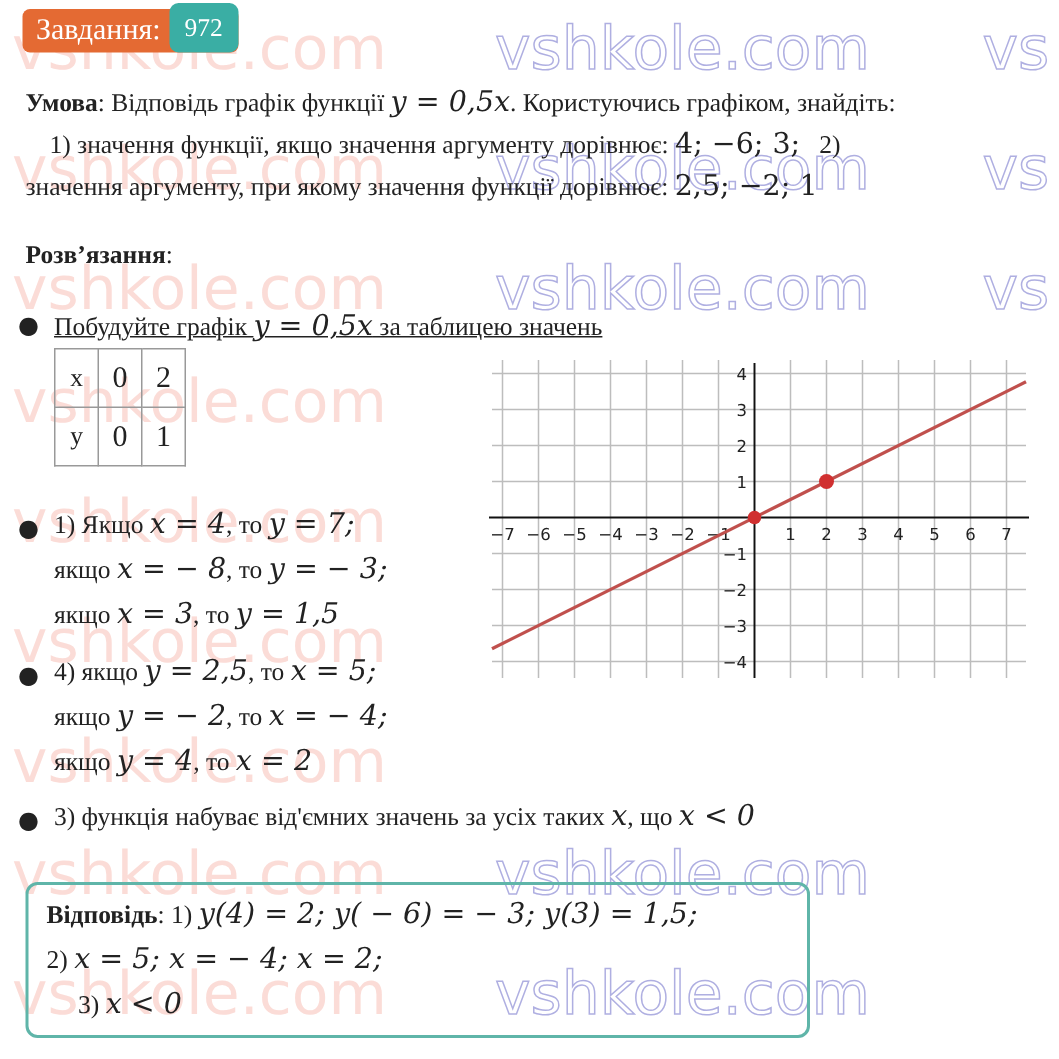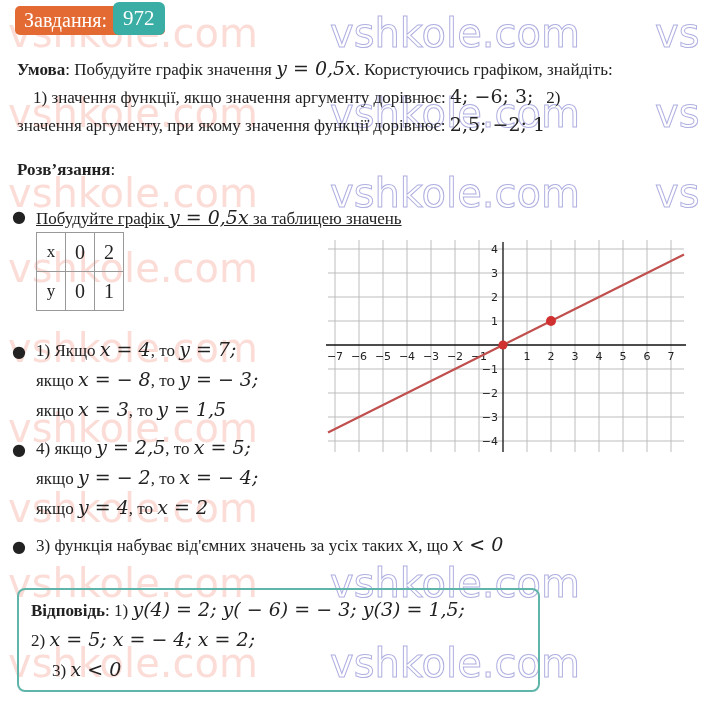--- a/index.html
+++ b/index.html
@@ -3,21 +3,21 @@
 <meta charset="utf-8">
 <style>
   html, body { margin:0; padding:0; background:#fff; }
   body { width:706px; height:706px; position:relative; overflow:hidden;
          font-family:"DejaVu Serif", "Liberation Serif", serif; color:#222; }
   .math { font-family:"DejaVu Serif", serif; font-size:19px; }
   .mi { font-style:italic; }
   .badge { position:absolute; left:15px; top:6px; height:29px; border-radius:5px; background:#e46a33;
            display:flex; align-items:center; }
   .badge .lbl { color:#fff; font-family:"Liberation Serif", serif; font-size:20px; padding:0 6px 0 9px; }
-  .badge .num { background:#3aaea4; color:#fff; font-family:"Liberation Serif", serif; font-size:21px;
+  .badge .num { background:#3aaea4; color:#fff; font-family:"Liberation Serif", serif; font-size:17px;
                 height:33px; margin-top:-4px; border-radius:6px; padding:0 10px; display:flex; align-items:center; }
   .line { position:absolute; font-family:"Liberation Serif", serif; font-size:17px; white-space:nowrap; }
   .b { font-weight:bold; }
   .bullet { position:absolute; font-size:16px; }
   table.tv { position:absolute; left:36px; top:232px; border-collapse:collapse; font-family:"Liberation Serif", serif; }
   table.tv td { border:1.5px solid #999; width:28px; height:38px; text-align:center; font-size:20px; padding:0; }
   table.tv td.h { font-size:17px; }
   .answer { position:absolute; left:17px; top:588px; width:519px; height:100px; border:2.5px solid #5fb5a9; border-radius:8px; }
   .wm { position:absolute; font-family:"DejaVu Sans", sans-serif; font-size:40px; pointer-events:none; white-space:nowrap; }
   .wm.o { color:rgba(240,130,110,0.28); }
@@ -44,21 +44,21 @@
 <div class="wm p" style="left:330px;top:560px;">vshkole.com</div>
 <div class="wm o" style="left:8px;top:640px;">vshkole.com</div>
 <div class="wm p" style="left:330px;top:640px;">vshkole.com</div>
 
 <div class="badge">
   <span class="lbl">Завдання:</span>
   <span class="num">972</span>
 </div>
 
 <div class="line" style="left:17px;top:57px;">
-  <span class="b">Умова</span><span>: Побудуйте графік значення </span><span class="math mi">y = 0,5x</span><span>. Користуючись графіком, знайдіть:</span>
+  <span class="b">Умова</span><span>: Відповідь графік функції </span><span class="math mi">y = 0,5x</span><span>. Користуючись графіком, знайдіть:</span>
 </div>
 <div class="line" style="left:33px;top:85px;">
   <span>1) значення функції, якщо значення аргументу дорівнює: </span><span class="math">4; −6; 3;</span>&nbsp;&nbsp;&nbsp;<span>2)</span>
 </div>
 <div class="line" style="left:17px;top:113px;">
   <span>значення аргументу, при якому значення функції дорівнює: </span><span class="math">2,5; −2; 1</span>
 </div>
 
 <div class="line b" style="left:17px;top:160px;">
   <span>Розв’язання</span><span style="font-weight:normal">:</span>

